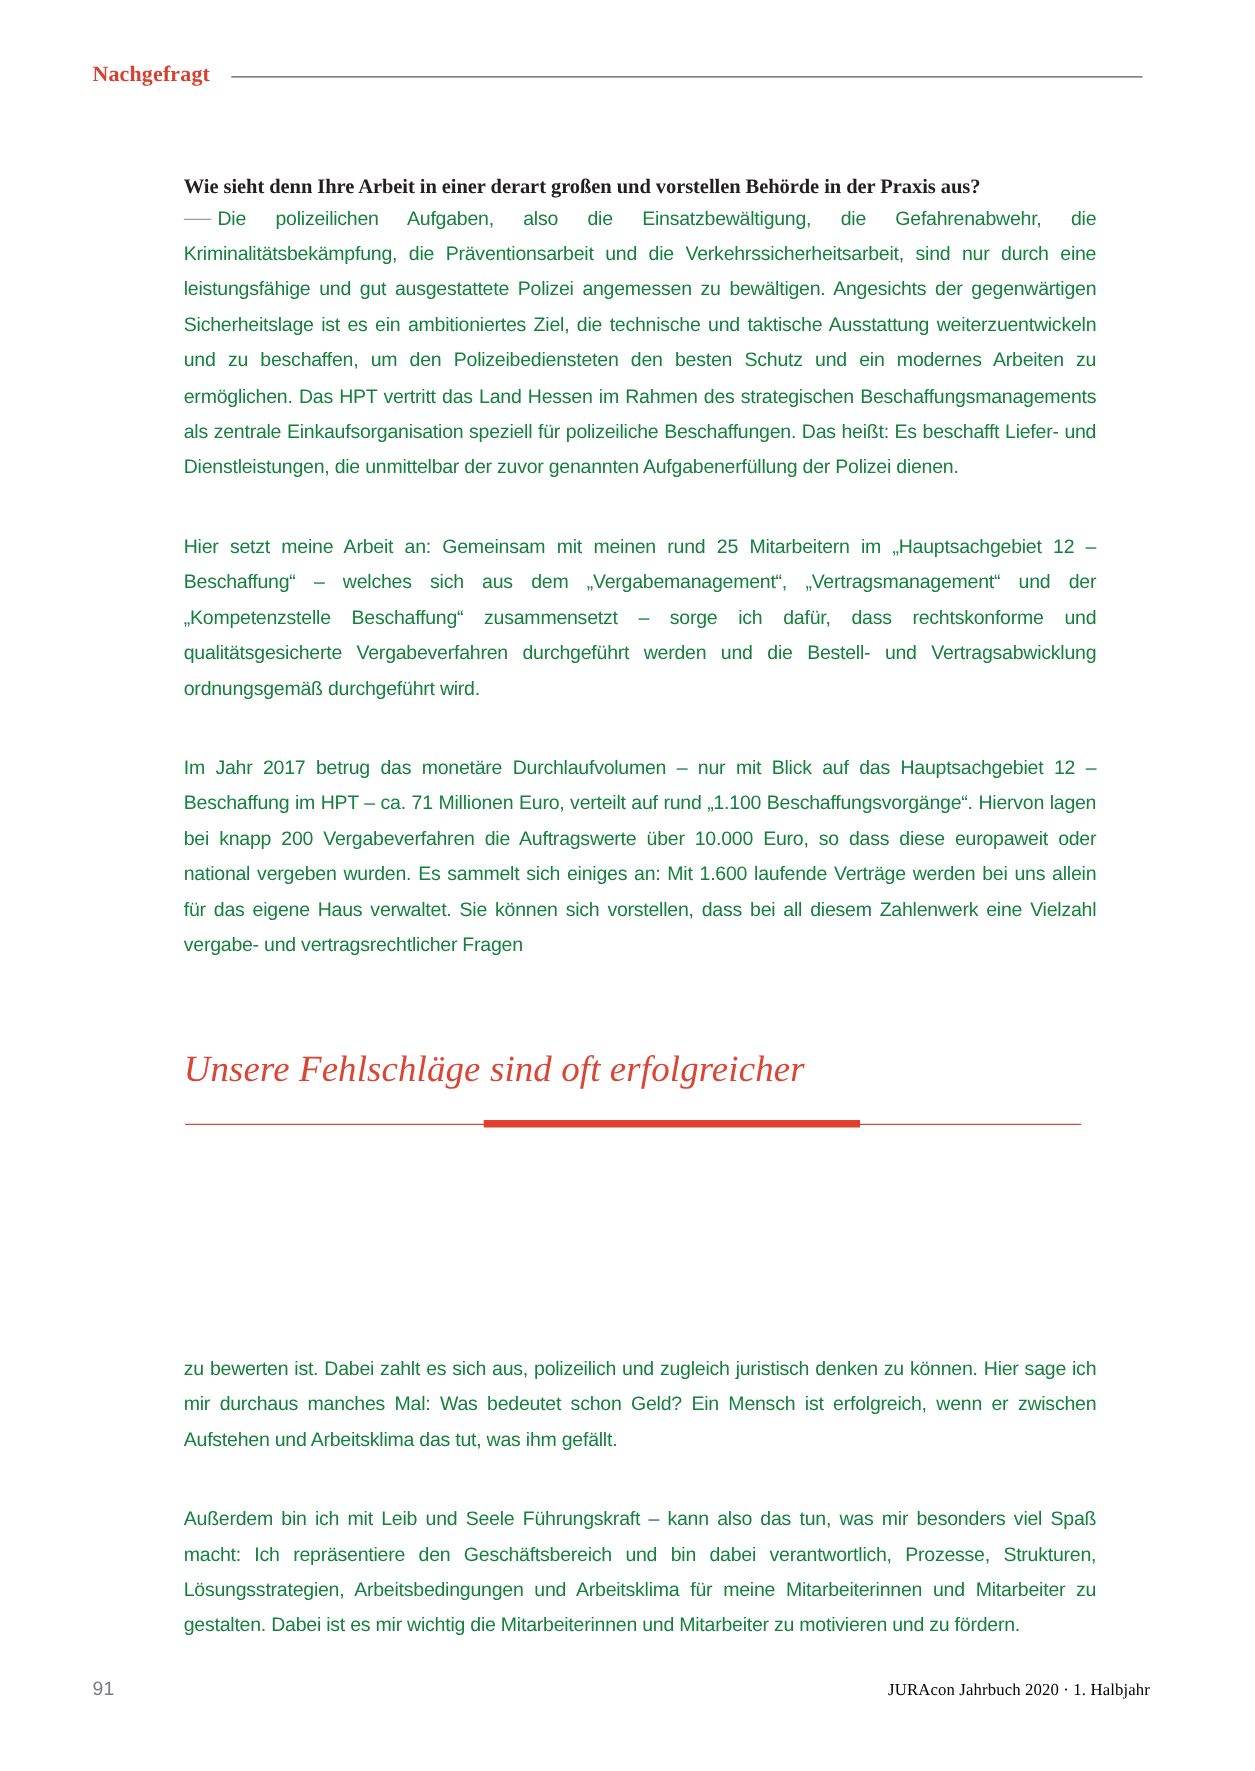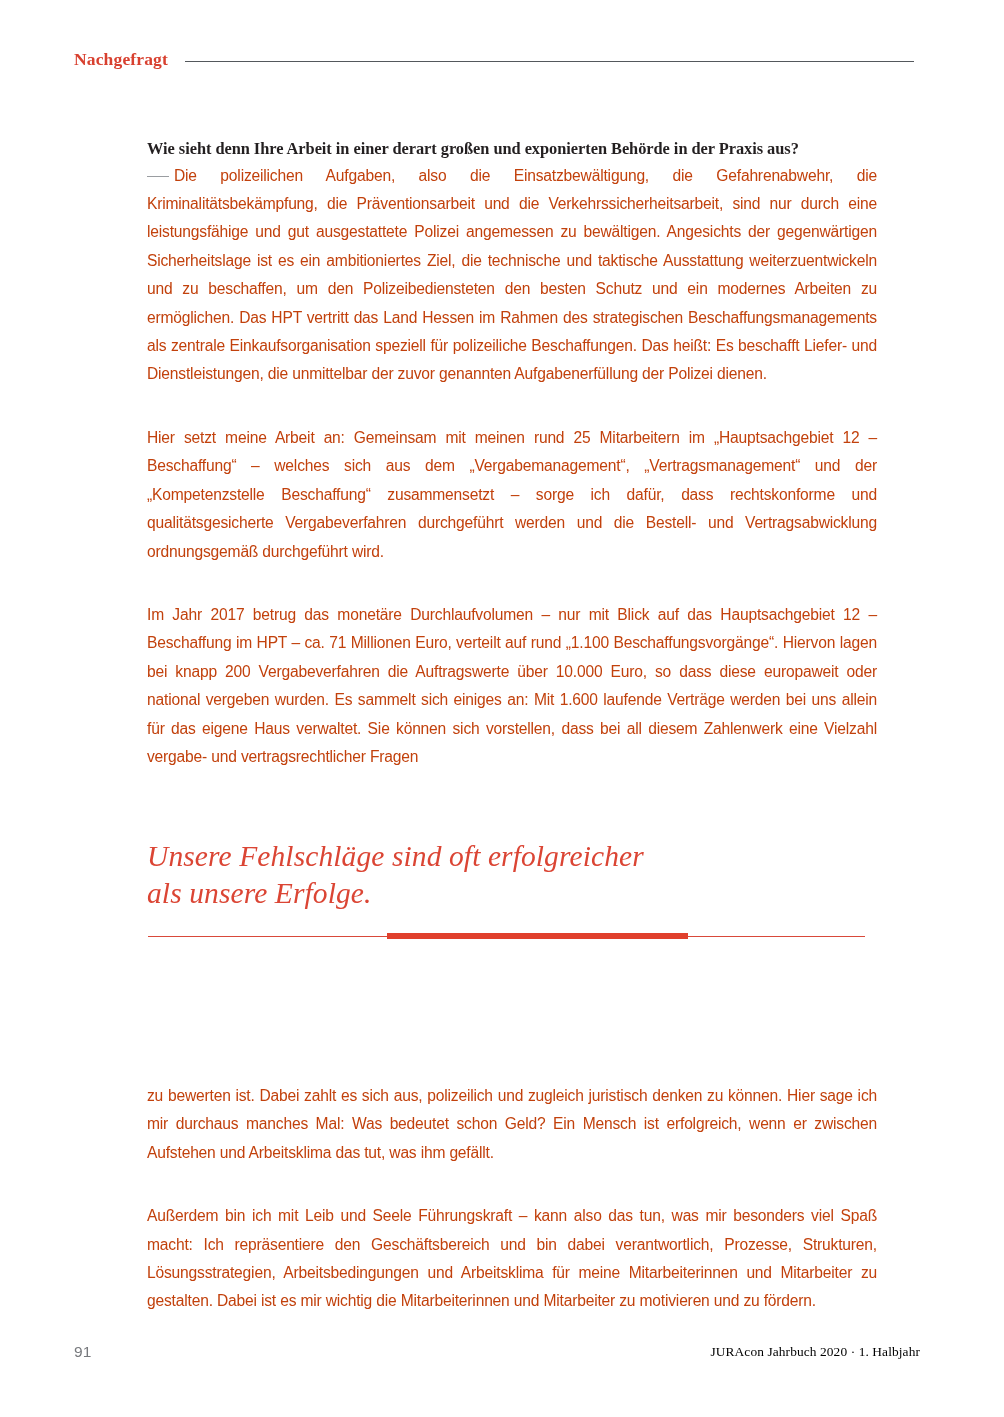--- a/index.html
+++ b/index.html
@@ -64,21 +64,21 @@
     line-height: 1.38;
     color: #231f20;
     margin: 0 0 1px 0;
     letter-spacing: -0.05px;
   }
 
   .body-par {
     font-family: "Liberation Sans", sans-serif;
     font-size: 15.6px;
     line-height: 28.4px;
-    color: #c2410c;
+    color: #15803d;
     text-align: justify;
     margin: 0;
     letter-spacing: -0.18px;
     font-stretch: condensed;
     transform-origin: left top;
   }
 
   .body-par + .body-par {
     margin-top: 35px;
   }
@@ -176,32 +176,31 @@
 
 <div class="page">
 
   <div class="running-head">
     <div class="running-head-title">Nachgefragt</div>
     <div class="running-head-rule"></div>
   </div>
 
   <div class="column">
 
-    <p class="question">Wie sieht denn Ihre Arbeit in einer derart großen und exponierten Behörde in der Praxis aus?</p>
+    <p class="question">Wie sieht denn Ihre Arbeit in einer derart großen und vorstellen Behörde in der Praxis aus?</p>
 
     <p class="body-par"><span class="lead-dash"></span><span>Die polizeilichen Aufgaben, also die Einsatzbewältigung, die Gefahrenabwehr, die Kriminalitätsbekämpfung, die Präventionsarbeit und die Verkehrssicherheitsarbeit, sind nur durch eine leistungsfähige und gut ausgestattete Polizei angemessen zu bewältigen. Angesichts der gegenwärtigen Sicherheitslage ist es ein ambitioniertes Ziel, die technische und taktische Ausstattung weiterzuentwickeln und zu beschaffen, um den Polizeibediensteten den besten Schutz und ein modernes Arbeiten zu ermöglichen. Das HPT vertritt das Land Hessen im Rahmen des strategischen Beschaffungsmanagements als zentrale Einkaufsorganisation speziell für polizeiliche Beschaffungen. Das heißt: Es beschafft Liefer- und Dienstleistungen, die unmittelbar der zuvor genannten Aufgabenerfüllung der Polizei dienen.</span></p>
 
     <p class="body-par">Hier setzt meine Arbeit an: Gemeinsam mit meinen rund 25 Mitarbeitern im „Hauptsachgebiet 12 – Beschaffung“ – welches sich aus dem „Vergabemanagement“, „Vertragsmanagement“ und der „Kompetenzstelle Beschaffung“ zusammensetzt – sorge ich dafür, dass rechtskonforme und qualitätsgesicherte Vergabeverfahren durchgeführt werden und die Bestell- und Vertragsabwicklung ordnungsgemäß durchgeführt wird.</p>
 
     <p class="body-par">Im Jahr 2017 betrug das monetäre Durchlaufvolumen – nur mit Blick auf das Hauptsachgebiet 12 – Beschaffung im HPT – ca. 71 Millionen Euro, verteilt auf rund „1.100 Beschaffungsvorgänge“. Hiervon lagen bei knapp 200 Vergabeverfahren die Auftragswerte über 10.000 Euro, so dass diese europaweit oder national vergeben wurden. Es sammelt sich einiges an: Mit 1.600 laufende Verträge werden bei uns allein für das eigene Haus verwaltet. Sie können sich vorstellen, dass bei all diesem Zahlenwerk eine Vielzahl vergabe- und vertragsrechtlicher Fragen</p>
   </div>
 
   <div class="pullquote">
     <div class="pullquote-text">Unsere Fehlschläge sind oft erfolgreicher</div>
-    <div class="pullquote-text">als unsere Erfolge.</div>
     <div class="pullquote-rules">
       <div class="pullquote-rule-thin"></div>
       <div class="pullquote-rule-thick"></div>
     </div>
   </div>
 
   <div class="column-lower">
     <p class="body-par">zu bewerten ist. Dabei zahlt es sich aus, polizeilich und zugleich juristisch denken zu können. Hier sage ich mir durchaus manches Mal: Was bedeutet schon Geld? Ein Mensch ist erfolgreich, wenn er zwischen Aufstehen und Arbeitsklima das tut, was ihm gefällt.</p>
 
     <p class="body-par">Außerdem bin ich mit Leib und Seele Führungskraft – kann also das tun, was mir besonders viel Spaß macht: Ich repräsentiere den Geschäftsbereich und bin dabei verantwortlich, Prozesse, Strukturen, Lösungsstrategien, Arbeitsbedingungen und Arbeitsklima für meine Mitarbeiterinnen und Mitarbeiter zu gestalten. Dabei ist es mir wichtig die Mitarbeiterinnen und Mitarbeiter zu motivieren und zu fördern.</p>

